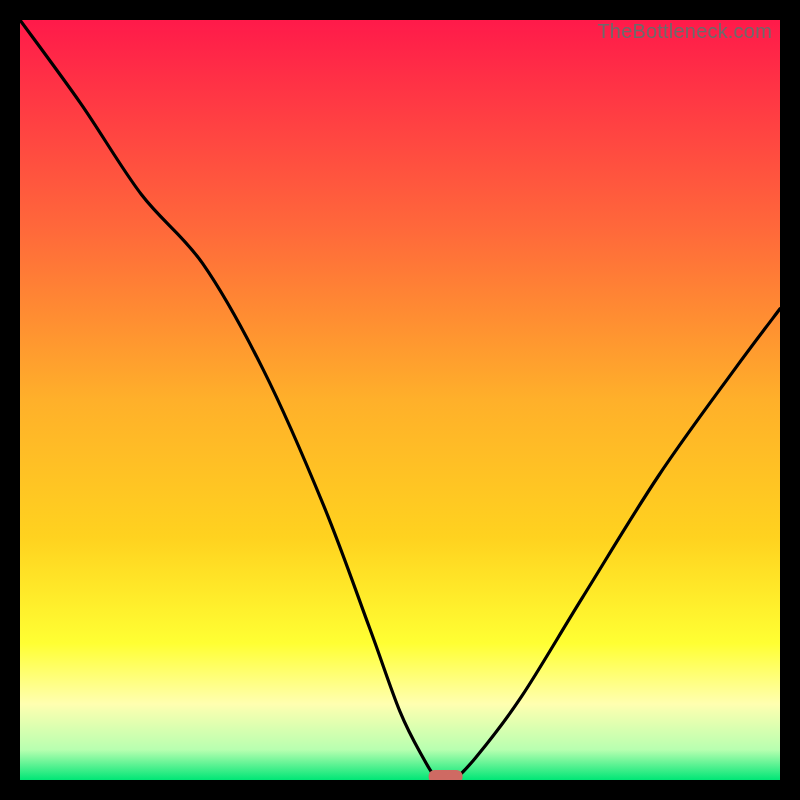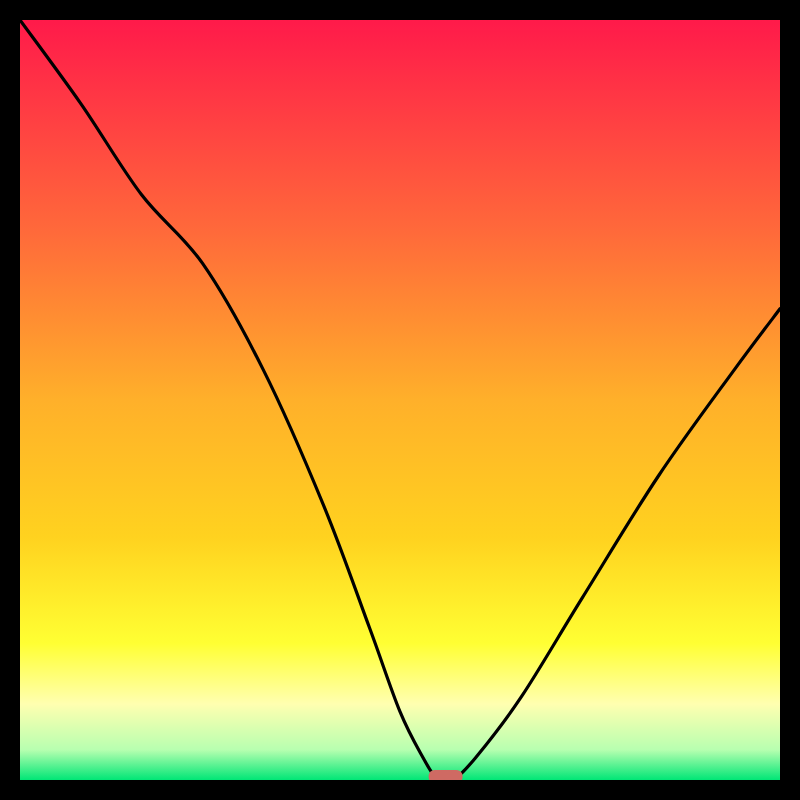--- a/index.html
+++ b/index.html
@@ -41,20 +41,21 @@
     stroke-linecap: round;
   }
   .marker {
     fill: #cf6a63;
   }
 </style>
 </head>
 <body>
 
 <div class="frame">
+  <div class="watermark">TheBottleneck.com</div>
 
   <svg width="760" height="760" viewBox="0 0 760 760">
     <defs>
       <linearGradient id="bg-grad" x1="0" y1="0" x2="0" y2="1">
         <stop id="g0" offset="0%" stop-color="#ff1a4a"></stop>
         <stop id="g1" offset="28%" stop-color="#ff6a3a"></stop>
         <stop id="g2" offset="50%" stop-color="#ffb02a"></stop>
         <stop id="g3" offset="68%" stop-color="#ffd21f"></stop>
         <stop id="g4" offset="82%" stop-color="#ffff33"></stop>
         <stop id="g5" offset="90%" stop-color="#ffffb0"></stop>

